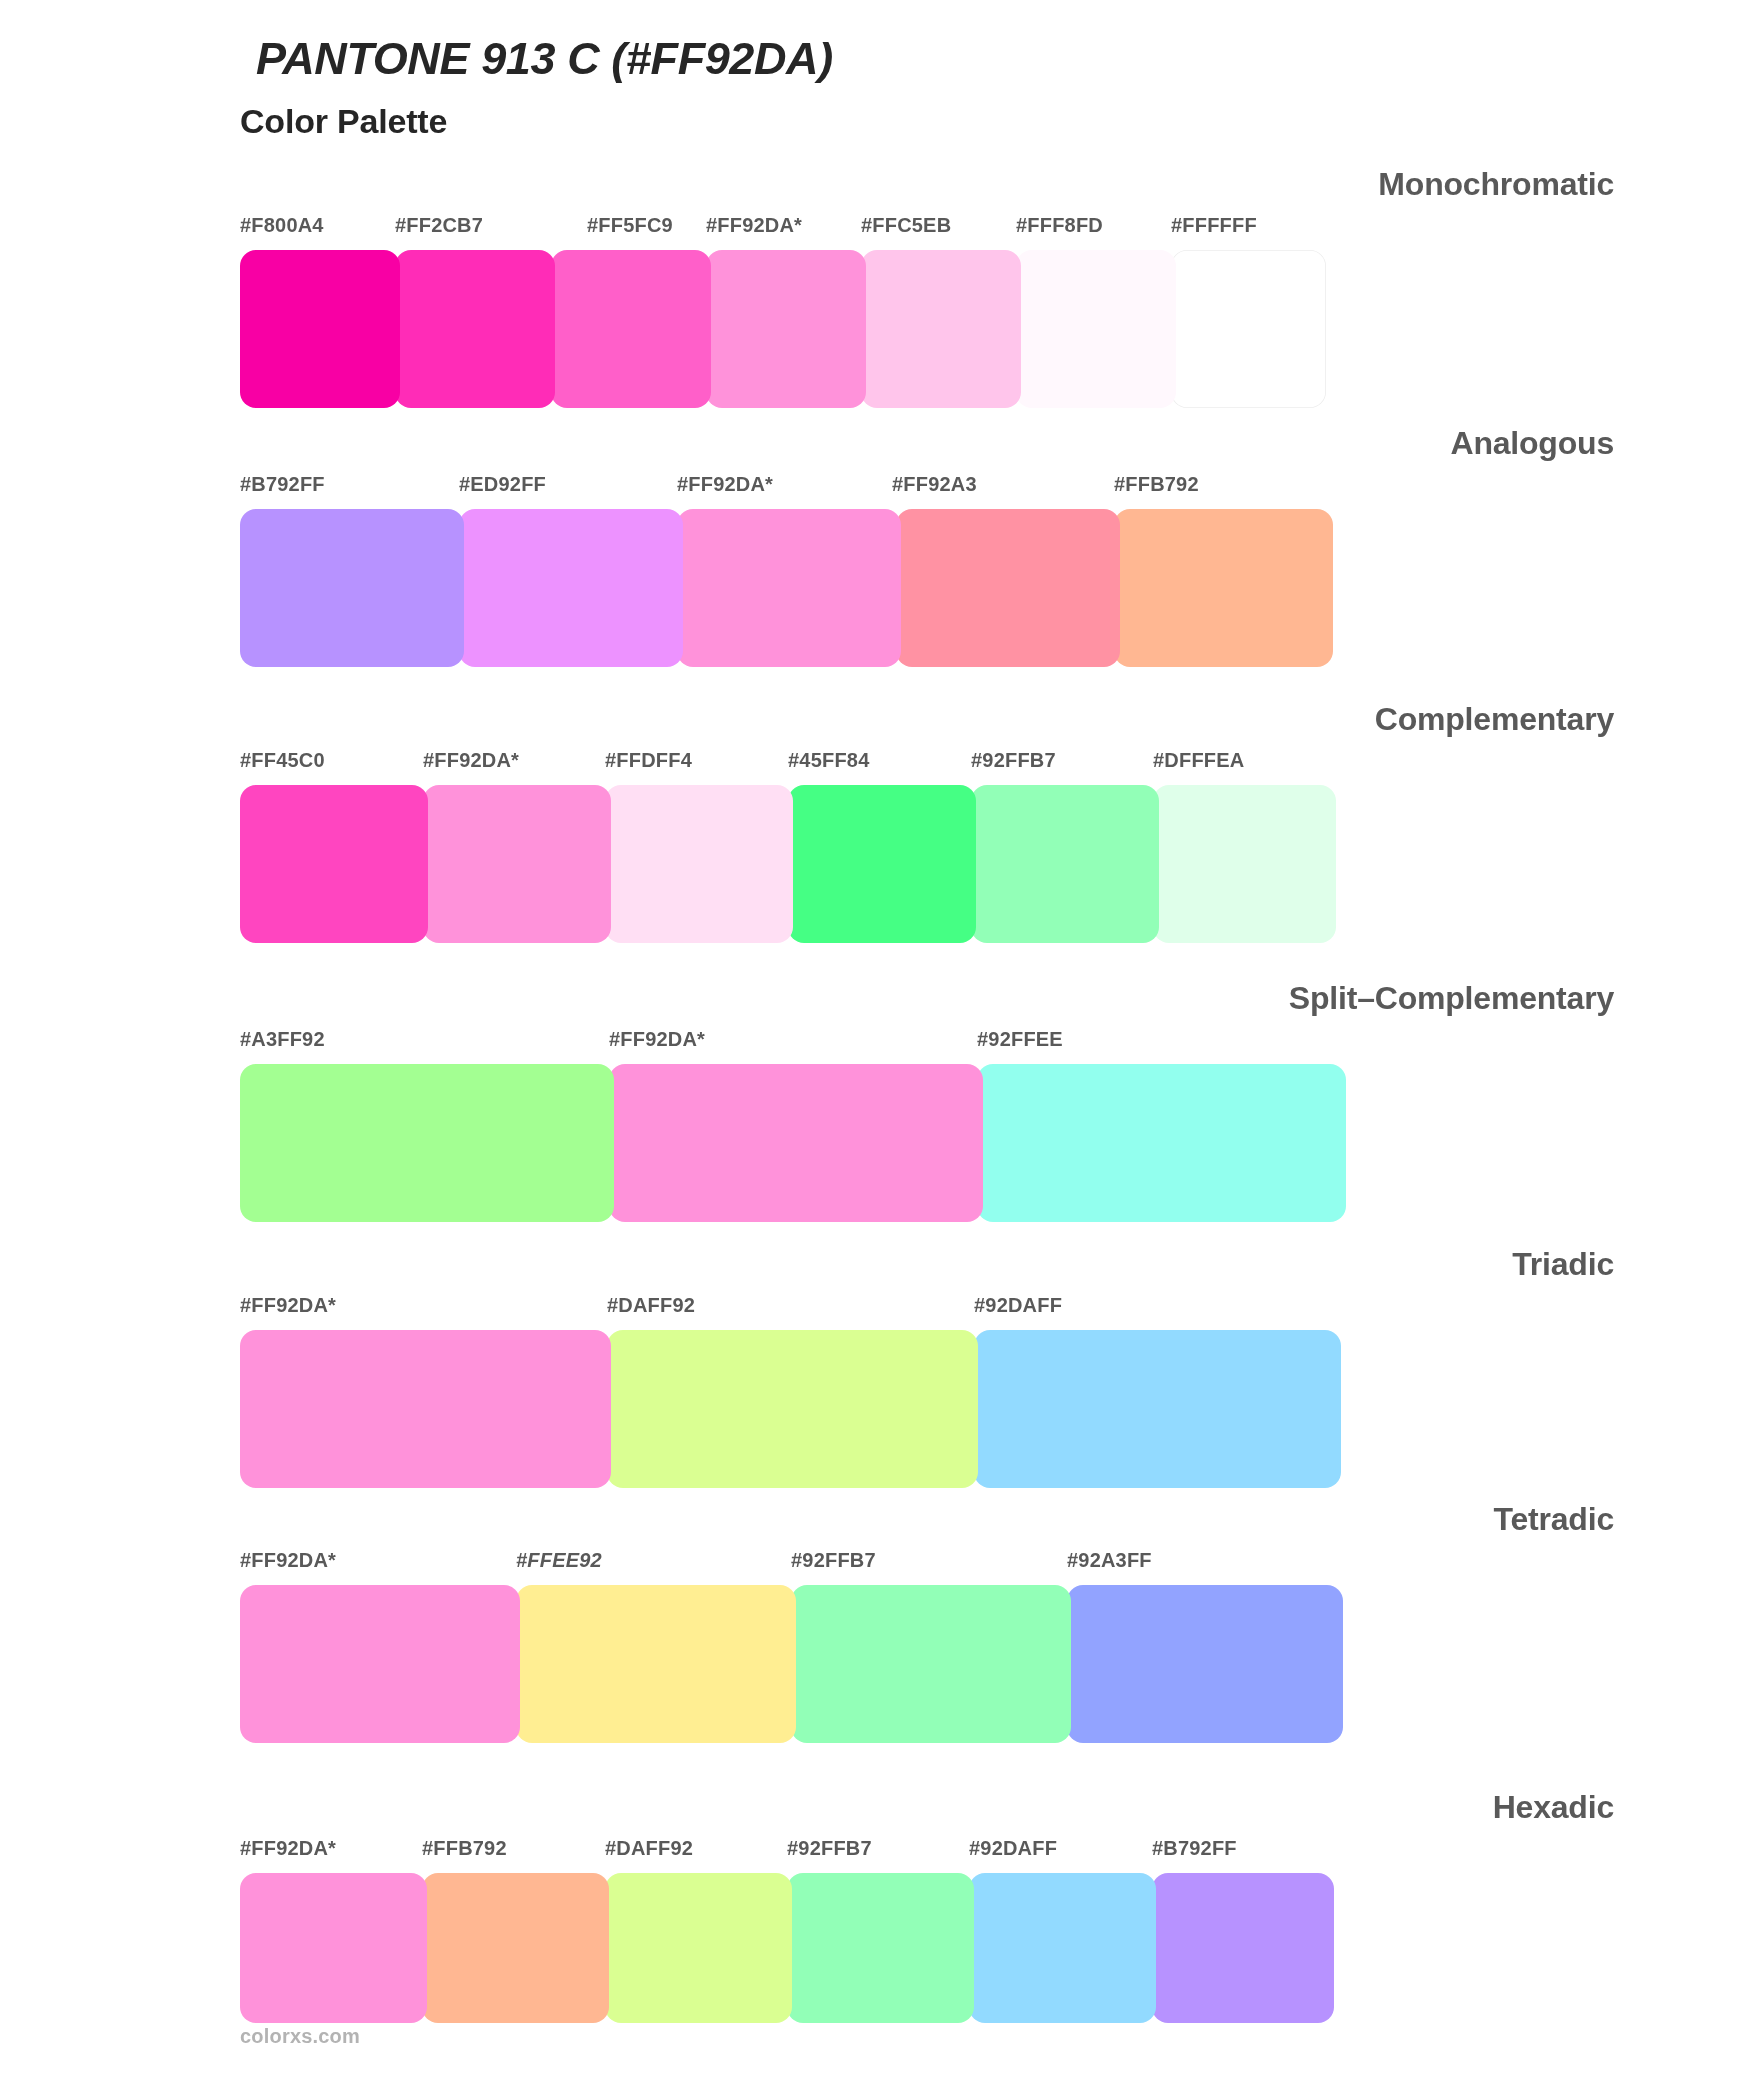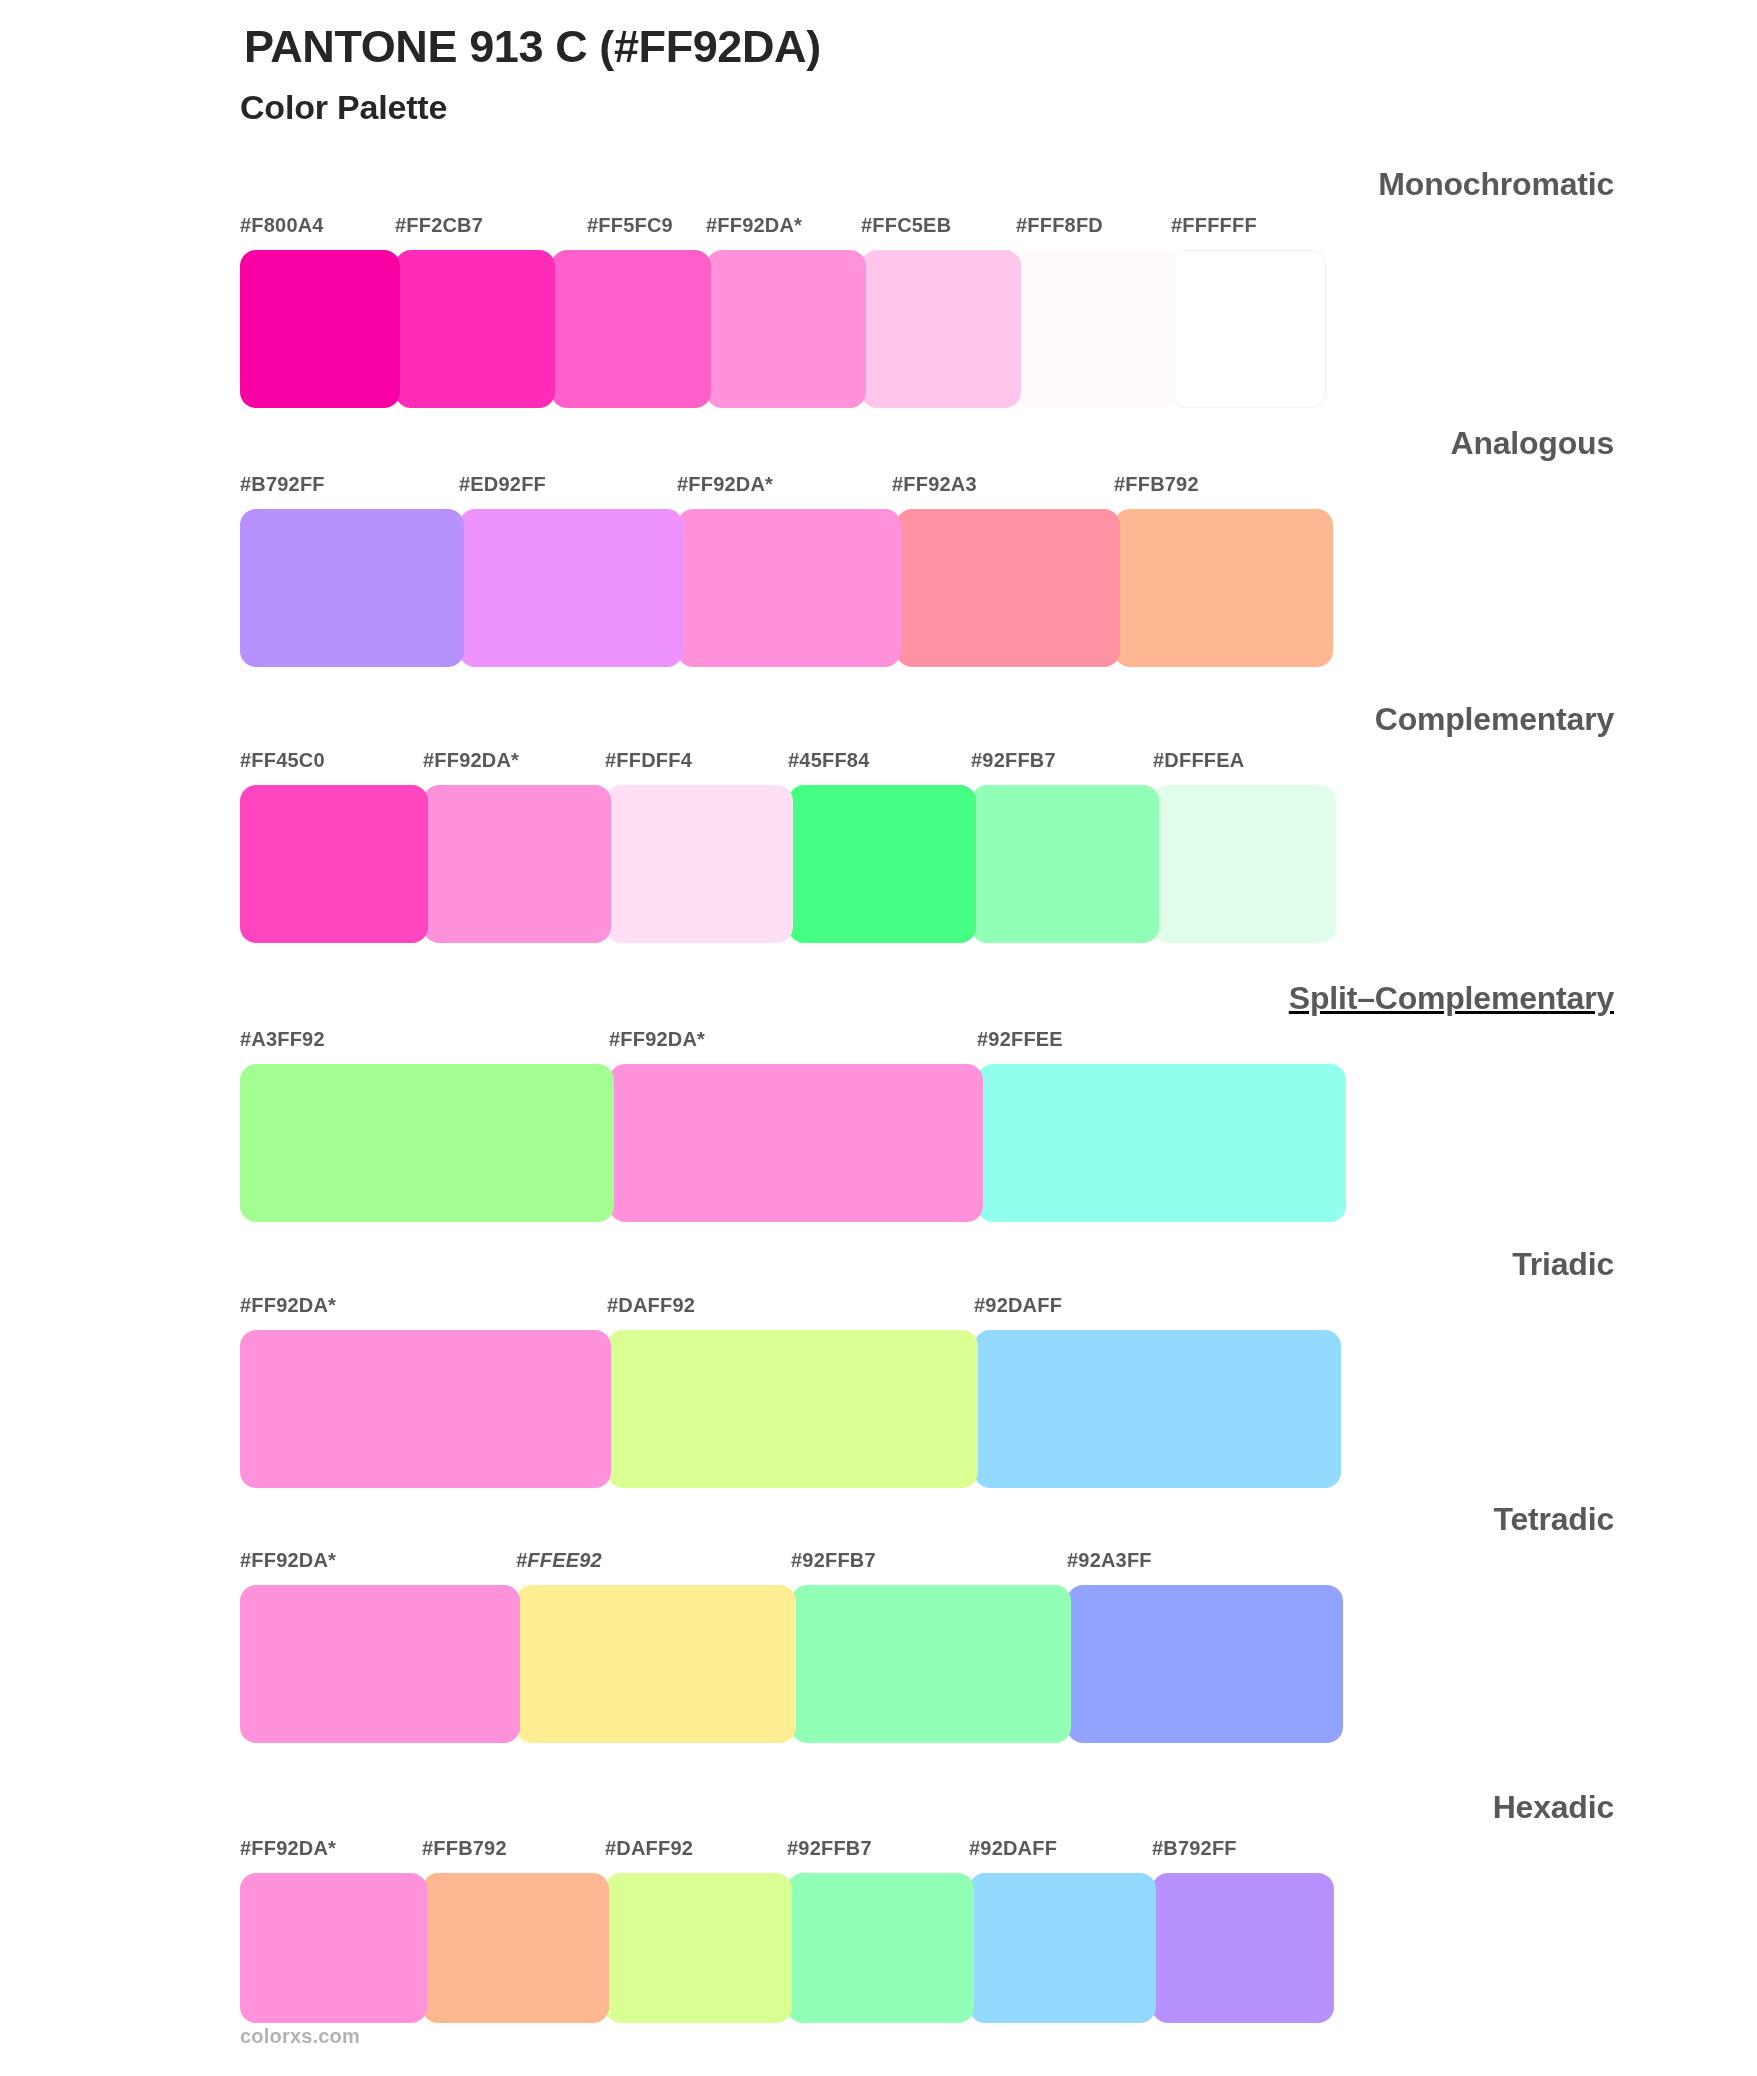--- a/index.html
+++ b/index.html
@@ -25,23 +25,24 @@
     position: absolute;
     left: 240px;
     top: 16px;
     width: 1358px;
   }
   .title {
     font-size: 45px;
     font-weight: bold;
     color: #262626;
     letter-spacing: -0.4px;
-    margin: 4px;
+    margin: 16px;
     line-height: 1.18;
     white-space: nowrap;
+    font-style: italic;
   }
   .subtitle {
     font-size: 34px;
     font-weight: bold;
     color: #262626;
     letter-spacing: -0.2px;
     margin: 14.4px 0 0 0;
     line-height: 1.2;
   }
 
@@ -165,21 +166,21 @@
         </div>
         <div class="swatch-row" style="height: 158px;">
           <div class="swatch" title="#FF45C0" style="left: 0px; width: 188px; height: 158px; background: rgb(255, 69, 192); z-index: 6;"></div>
           <div class="swatch" title="#FF92DA*" style="left: 183px; width: 188px; height: 158px; background: rgb(255, 146, 218); z-index: 5;"></div>
           <div class="swatch" title="#FFDFF4" style="left: 365px; width: 188px; height: 158px; background: rgb(255, 223, 244); z-index: 4;"></div>
           <div class="swatch" title="#45FF84" style="left: 548px; width: 188px; height: 158px; background: rgb(69, 255, 132); z-index: 3;"></div>
           <div class="swatch" title="#92FFB7" style="left: 731px; width: 188px; height: 158px; background: rgb(146, 255, 183); z-index: 2;"></div>
           <div class="swatch" title="#DFFFEA" style="left: 913px; width: 183px; height: 158px; background: rgb(223, 255, 234); z-index: 1;"></div>
         </div>
       </div>
-      <div class="section" style="top: 982px; text-decoration: underline;">
+      <div class="section" style="top: 982px;">
         <h3 class="section-title">Split–Complementary</h3>
         <div class="labels-row">
           <span class="swatch-label" style="left: 0px;">#A3FF92</span>
           <span class="swatch-label" style="left: 369px;">#FF92DA*</span>
           <span class="swatch-label" style="left: 737px;">#92FFEE</span>
         </div>
         <div class="swatch-row" style="height: 158px;">
           <div class="swatch" title="#A3FF92" style="left: 0px; width: 374px; height: 158px; background: rgb(163, 255, 146); z-index: 3;"></div>
           <div class="swatch" title="#FF92DA*" style="left: 369px; width: 374px; height: 158px; background: rgb(255, 146, 218); z-index: 2;"></div>
           <div class="swatch" title="#92FFEE" style="left: 737px; width: 369px; height: 158px; background: rgb(146, 255, 238); z-index: 1;"></div>

